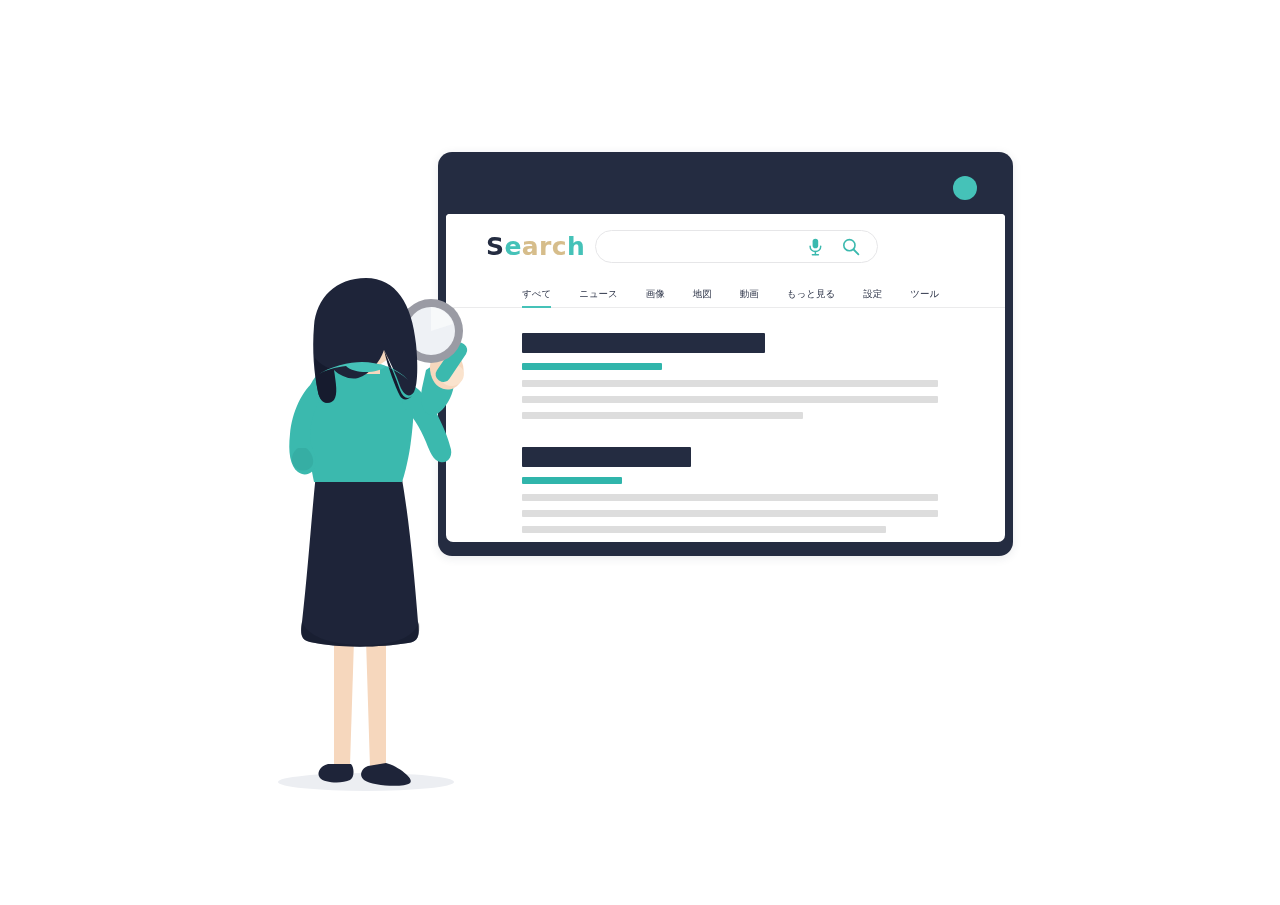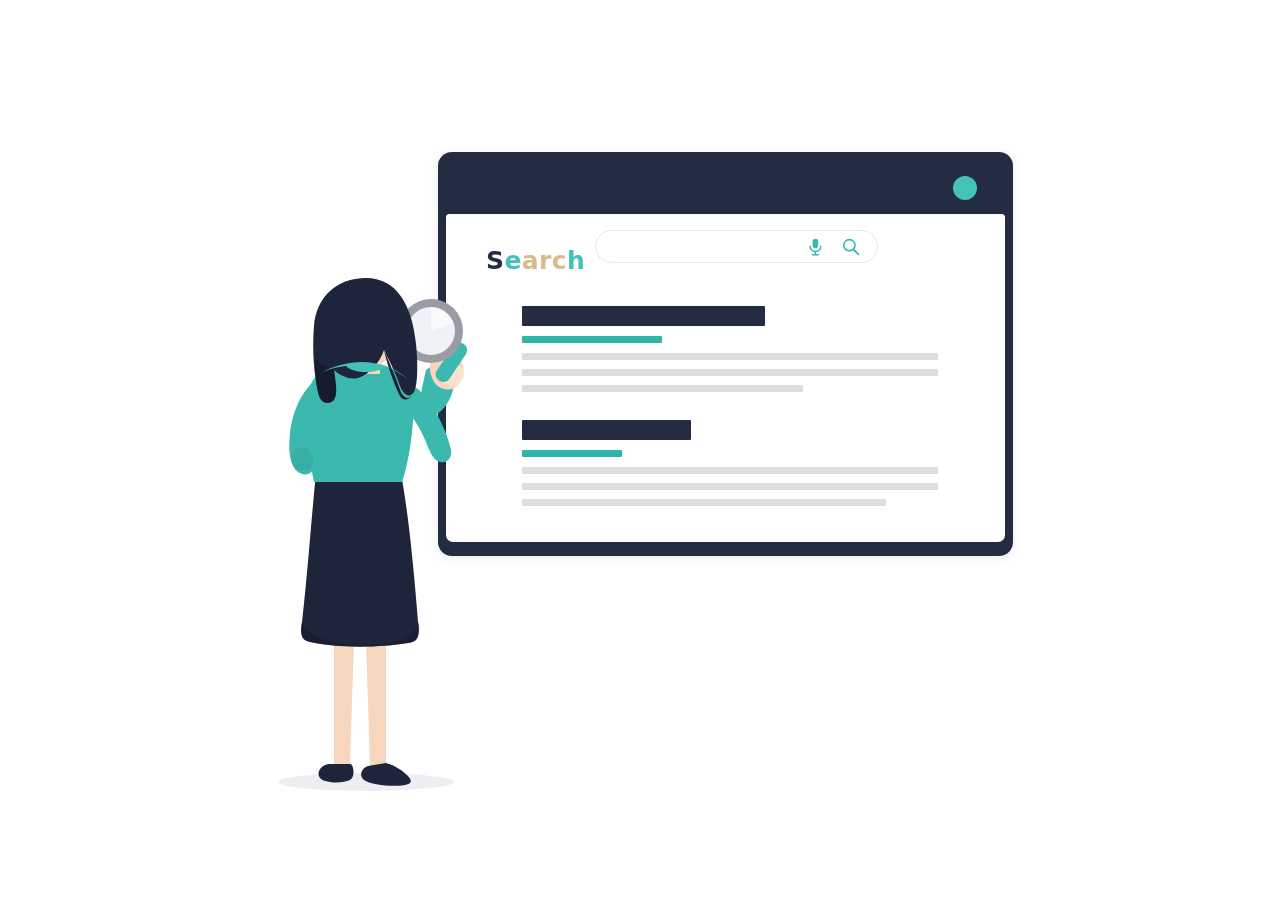--- a/index.html
+++ b/index.html
@@ -62,21 +62,21 @@
   
   #search-header {
     position: relative;
     height: 67px;
     background: #ffffff;
   }
 
   #brand-logo {
     position: absolute;
     left: 40px;
-    top: 32px;
+    top: 18px;
     font-size: 25px;
     font-weight: bold;
     letter-spacing: 0.4px;
     font-family: "DejaVu Sans", sans-serif;
     line-height: 30px;
     white-space: nowrap;
   }
   #brand-logo span { display: inline; }
 
   #search-bar {
@@ -201,20 +201,32 @@
 
           <span id="magnifier-icon">
             <svg viewBox="0 0 18 18" width="18" height="18" fill="none">
               <circle cx="7.4" cy="7.2" r="5.6" stroke="#3bb9ae" stroke-width="1.6" fill="none"></circle>
               <line x1="11.6" y1="11.5" x2="16.4" y2="16.4" stroke="#3bb9ae" stroke-width="1.8" stroke-linecap="round"></line>
             </svg>
           </span>
         </div>
       </div>
 
+      <div id="tabs-row">
+        <div id="tabs-inner">
+            <div class="tab active">すべて</div>
+            <div class="tab">ニュース</div>
+            <div class="tab">画像</div>
+            <div class="tab">地図</div>
+            <div class="tab">動画</div>
+            <div class="tab">もっと見る</div>
+            <div class="tab">設定</div>
+            <div class="tab">ツール</div>
+          </div>
+      </div>
 
       <div id="results">
           <div class="result-block">
             <div class="bar bar-title" style="width: 243px; background: rgb(36, 44, 65);"></div>
             <div class="bar bar-url" style="width: 140px; background: rgb(48, 181, 171);"></div>
             <div class="bar bar-line" style="width: 416px; background: rgb(221, 221, 221);"></div>
             <div class="bar bar-line" style="width: 416px; background: rgb(221, 221, 221);"></div>
             <div class="bar bar-line" style="width: 281px; background: rgb(221, 221, 221);"></div>
           </div>
           <div class="result-block">

